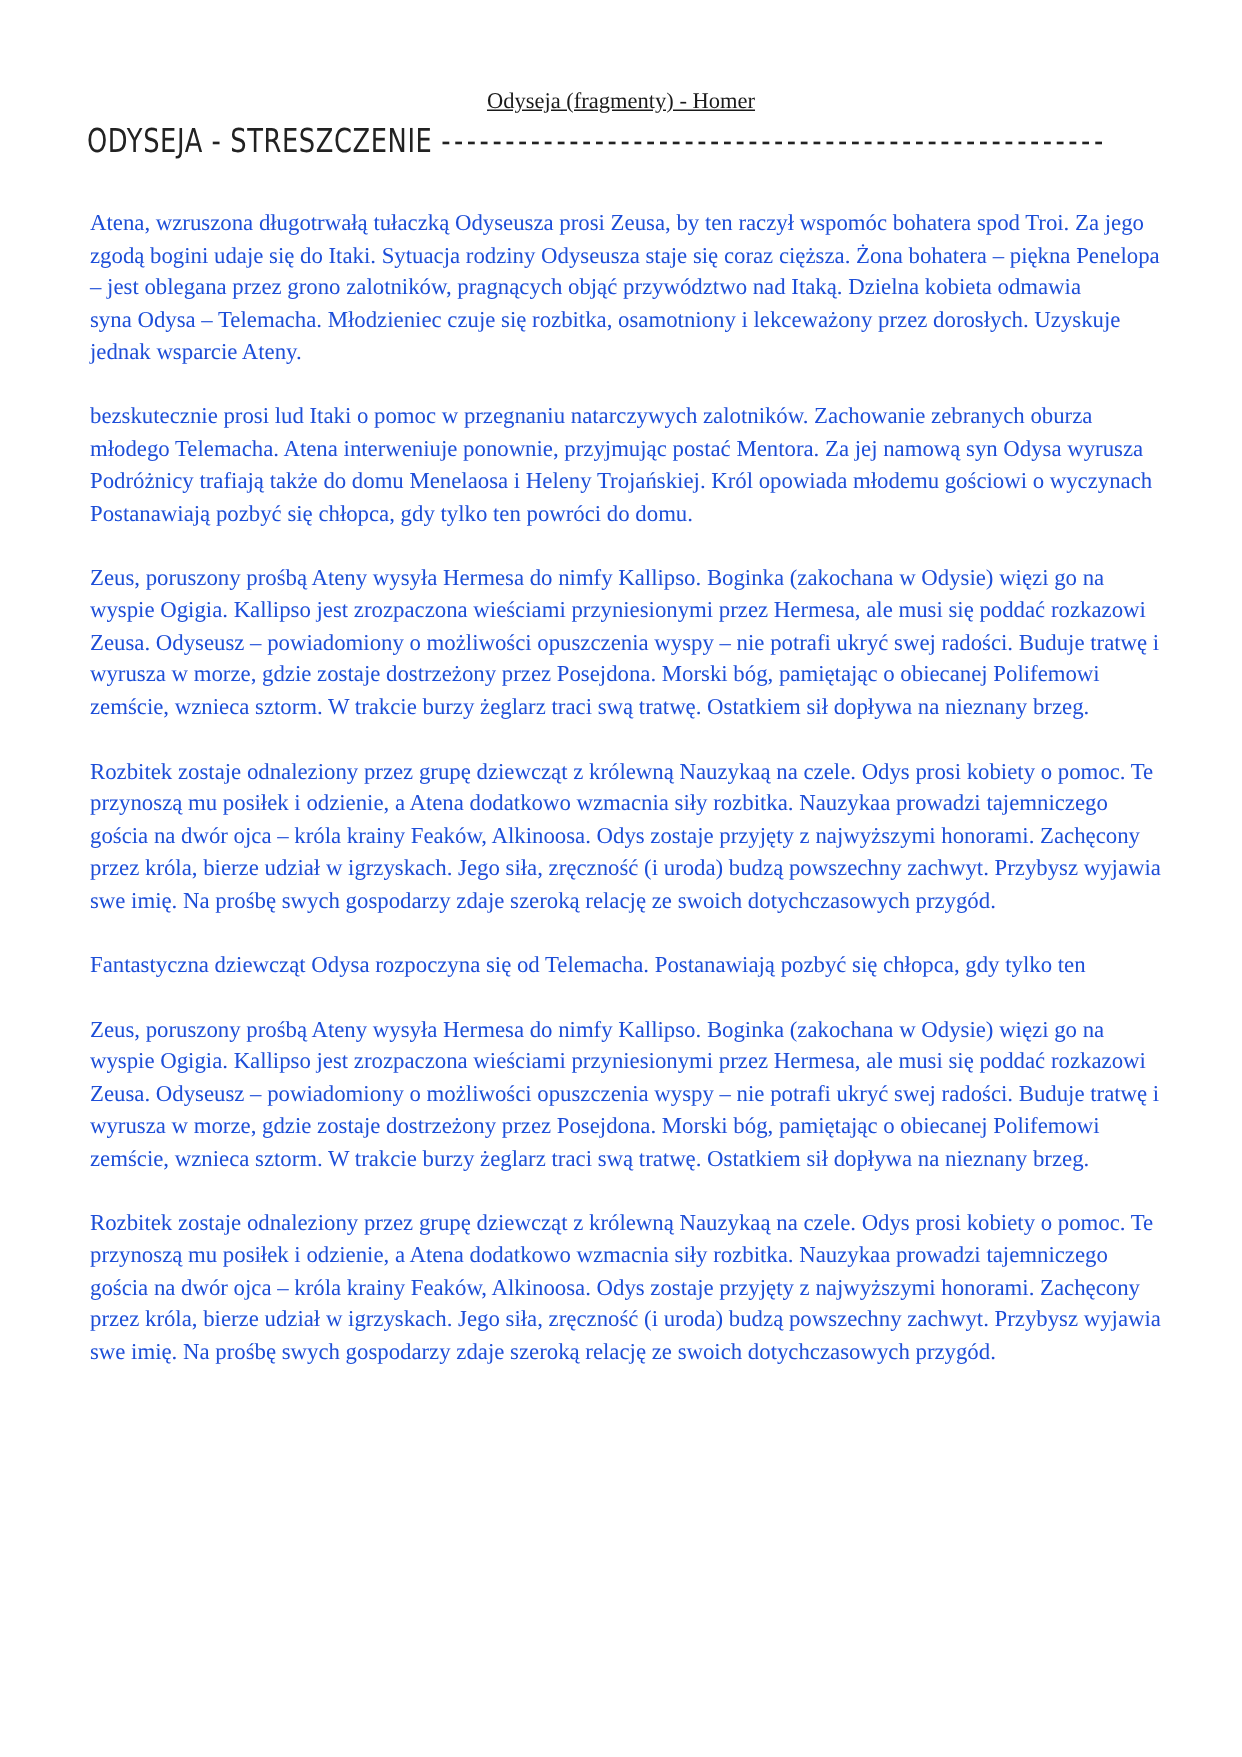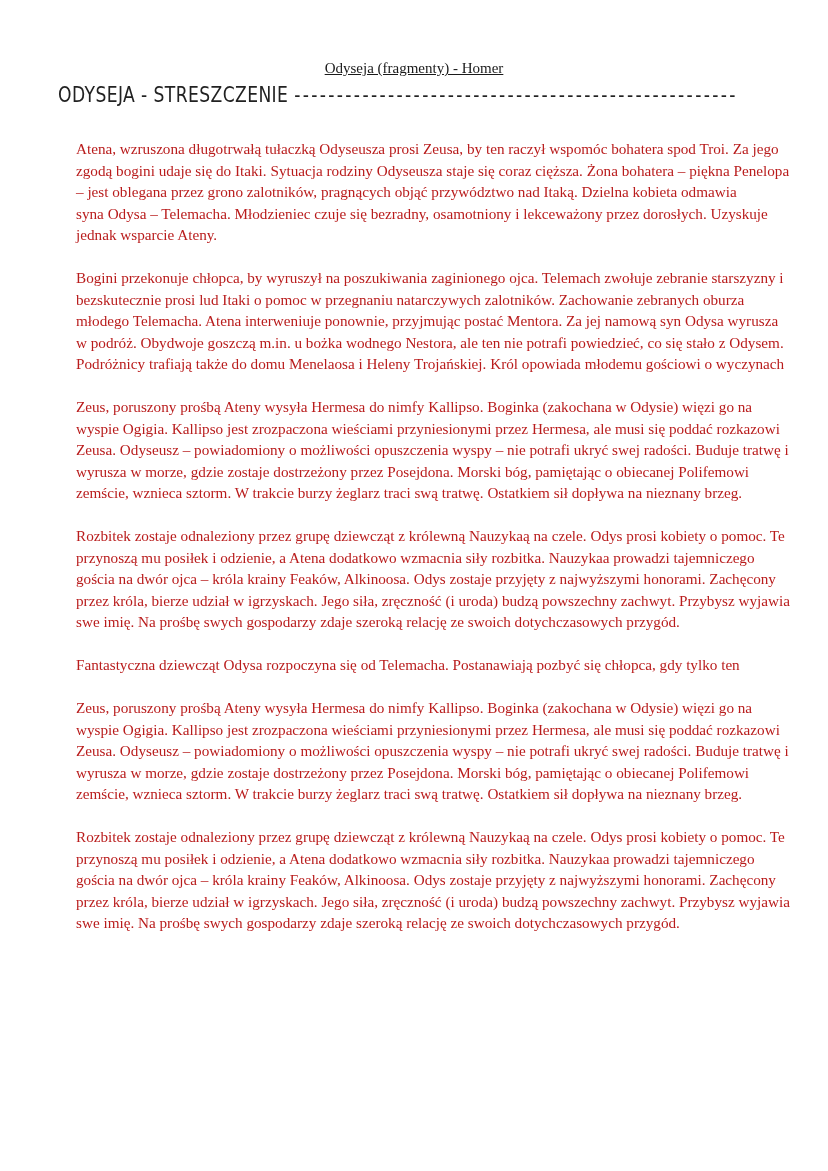--- a/index.html
+++ b/index.html
@@ -9,49 +9,48 @@
     position: absolute; top: 60px; left: 0; width: 828px; text-align: center;
     font-family: "Liberation Serif", serif; font-size: 15px; text-decoration: underline; color: #1a1a1a;
   }
   .heading {
     position: absolute; top: 82px; left: 58px; width: 720px; white-space: nowrap;
     font-family: "DejaVu Sans", sans-serif; font-size: 22px; font-weight: normal;
     letter-spacing: 0.5px; color: #222; transform: scaleX(0.78); transform-origin: left center;
   }
   .heading .dashes { letter-spacing: 3px; }
   .content {
-    position: absolute; top: 138px; left: 76px; width: 730px;
-    font-family: "Liberation Serif", serif; font-size: 15.2px; line-height: 21.5px; color: #b91c1c;
+    position: absolute; top: 138px; left: 60px; width: 730px;
+    font-family: "Liberation Serif", serif; font-size: 15.2px; line-height: 21.5px; color: #1d4ed8;
   }
   .para { margin: 0 0 21.5px 0; }
   .line { display: block; white-space: nowrap; }
 </style>
 </head>
 <body>
 
 <div class="page">
   <div class="doc-title">Odyseja (fragmenty) - Homer</div>
   <div class="heading">
     <span>ODYSEJA - STRESZCZENIE</span>
     <span class="dashes">----------------------------------------------------</span>
   </div>
   <div class="content" id="content">
       <p class="para">
         <span class="line">Atena, wzruszona długotrwałą tułaczką Odyseusza prosi Zeusa, by ten raczył wspomóc bohatera spod Troi. Za jego</span>
         <span class="line">zgodą bogini udaje się do Itaki. Sytuacja rodziny Odyseusza staje się coraz cięższa. Żona bohatera – piękna Penelopa</span>
         <span class="line">– jest oblegana przez grono zalotników, pragnących objąć przywództwo nad Itaką. Dzielna kobieta odmawia</span>
-        <span class="line">syna Odysa – Telemacha. Młodzieniec czuje się bezradny, osamotniony i lekceważony przez dorosłych. Uzyskuje</span>
+        <span class="line">syna Odysa – Telemacha. Młodzieniec czuje się rozbitka, osamotniony i lekceważony przez dorosłych. Uzyskuje</span>
         <span class="line">jednak wsparcie Ateny.</span>
       </p>
       <p class="para">
-        <span class="line">Bogini przekonuje chłopca, by wyruszył na poszukiwania zaginionego ojca. Telemach zwołuje zebranie starszyzny i</span>
         <span class="line">bezskutecznie prosi lud Itaki o pomoc w przegnaniu natarczywych zalotników. Zachowanie zebranych oburza</span>
         <span class="line">młodego Telemacha. Atena interweniuje ponownie, przyjmując postać Mentora. Za jej namową syn Odysa wyrusza</span>
-        <span class="line">w podróż. Obydwoje goszczą m.in. u bożka wodnego Nestora, ale ten nie potrafi powiedzieć, co się stało z Odysem.</span>
         <span class="line">Podróżnicy trafiają także do domu Menelaosa i Heleny Trojańskiej. Król opowiada młodemu gościowi o wyczynach</span>
+        <span class="line">Postanawiają pozbyć się chłopca, gdy tylko ten powróci do domu.</span>
       </p>
       <p class="para">
         <span class="line">Zeus, poruszony prośbą Ateny wysyła Hermesa do nimfy Kallipso. Boginka (zakochana w Odysie) więzi go na</span>
         <span class="line">wyspie Ogigia. Kallipso jest zrozpaczona wieściami przyniesionymi przez Hermesa, ale musi się poddać rozkazowi</span>
         <span class="line">Zeusa. Odyseusz – powiadomiony o możliwości opuszczenia wyspy – nie potrafi ukryć swej radości. Buduje tratwę i</span>
         <span class="line">wyrusza w morze, gdzie zostaje dostrzeżony przez Posejdona. Morski bóg, pamiętając o obiecanej Polifemowi</span>
         <span class="line">zemście, wznieca sztorm. W trakcie burzy żeglarz traci swą tratwę. Ostatkiem sił dopływa na nieznany brzeg.</span>
       </p>
       <p class="para">
         <span class="line">Rozbitek zostaje odnaleziony przez grupę dziewcząt z królewną Nauzykaą na czele. Odys prosi kobiety o pomoc. Te</span>

